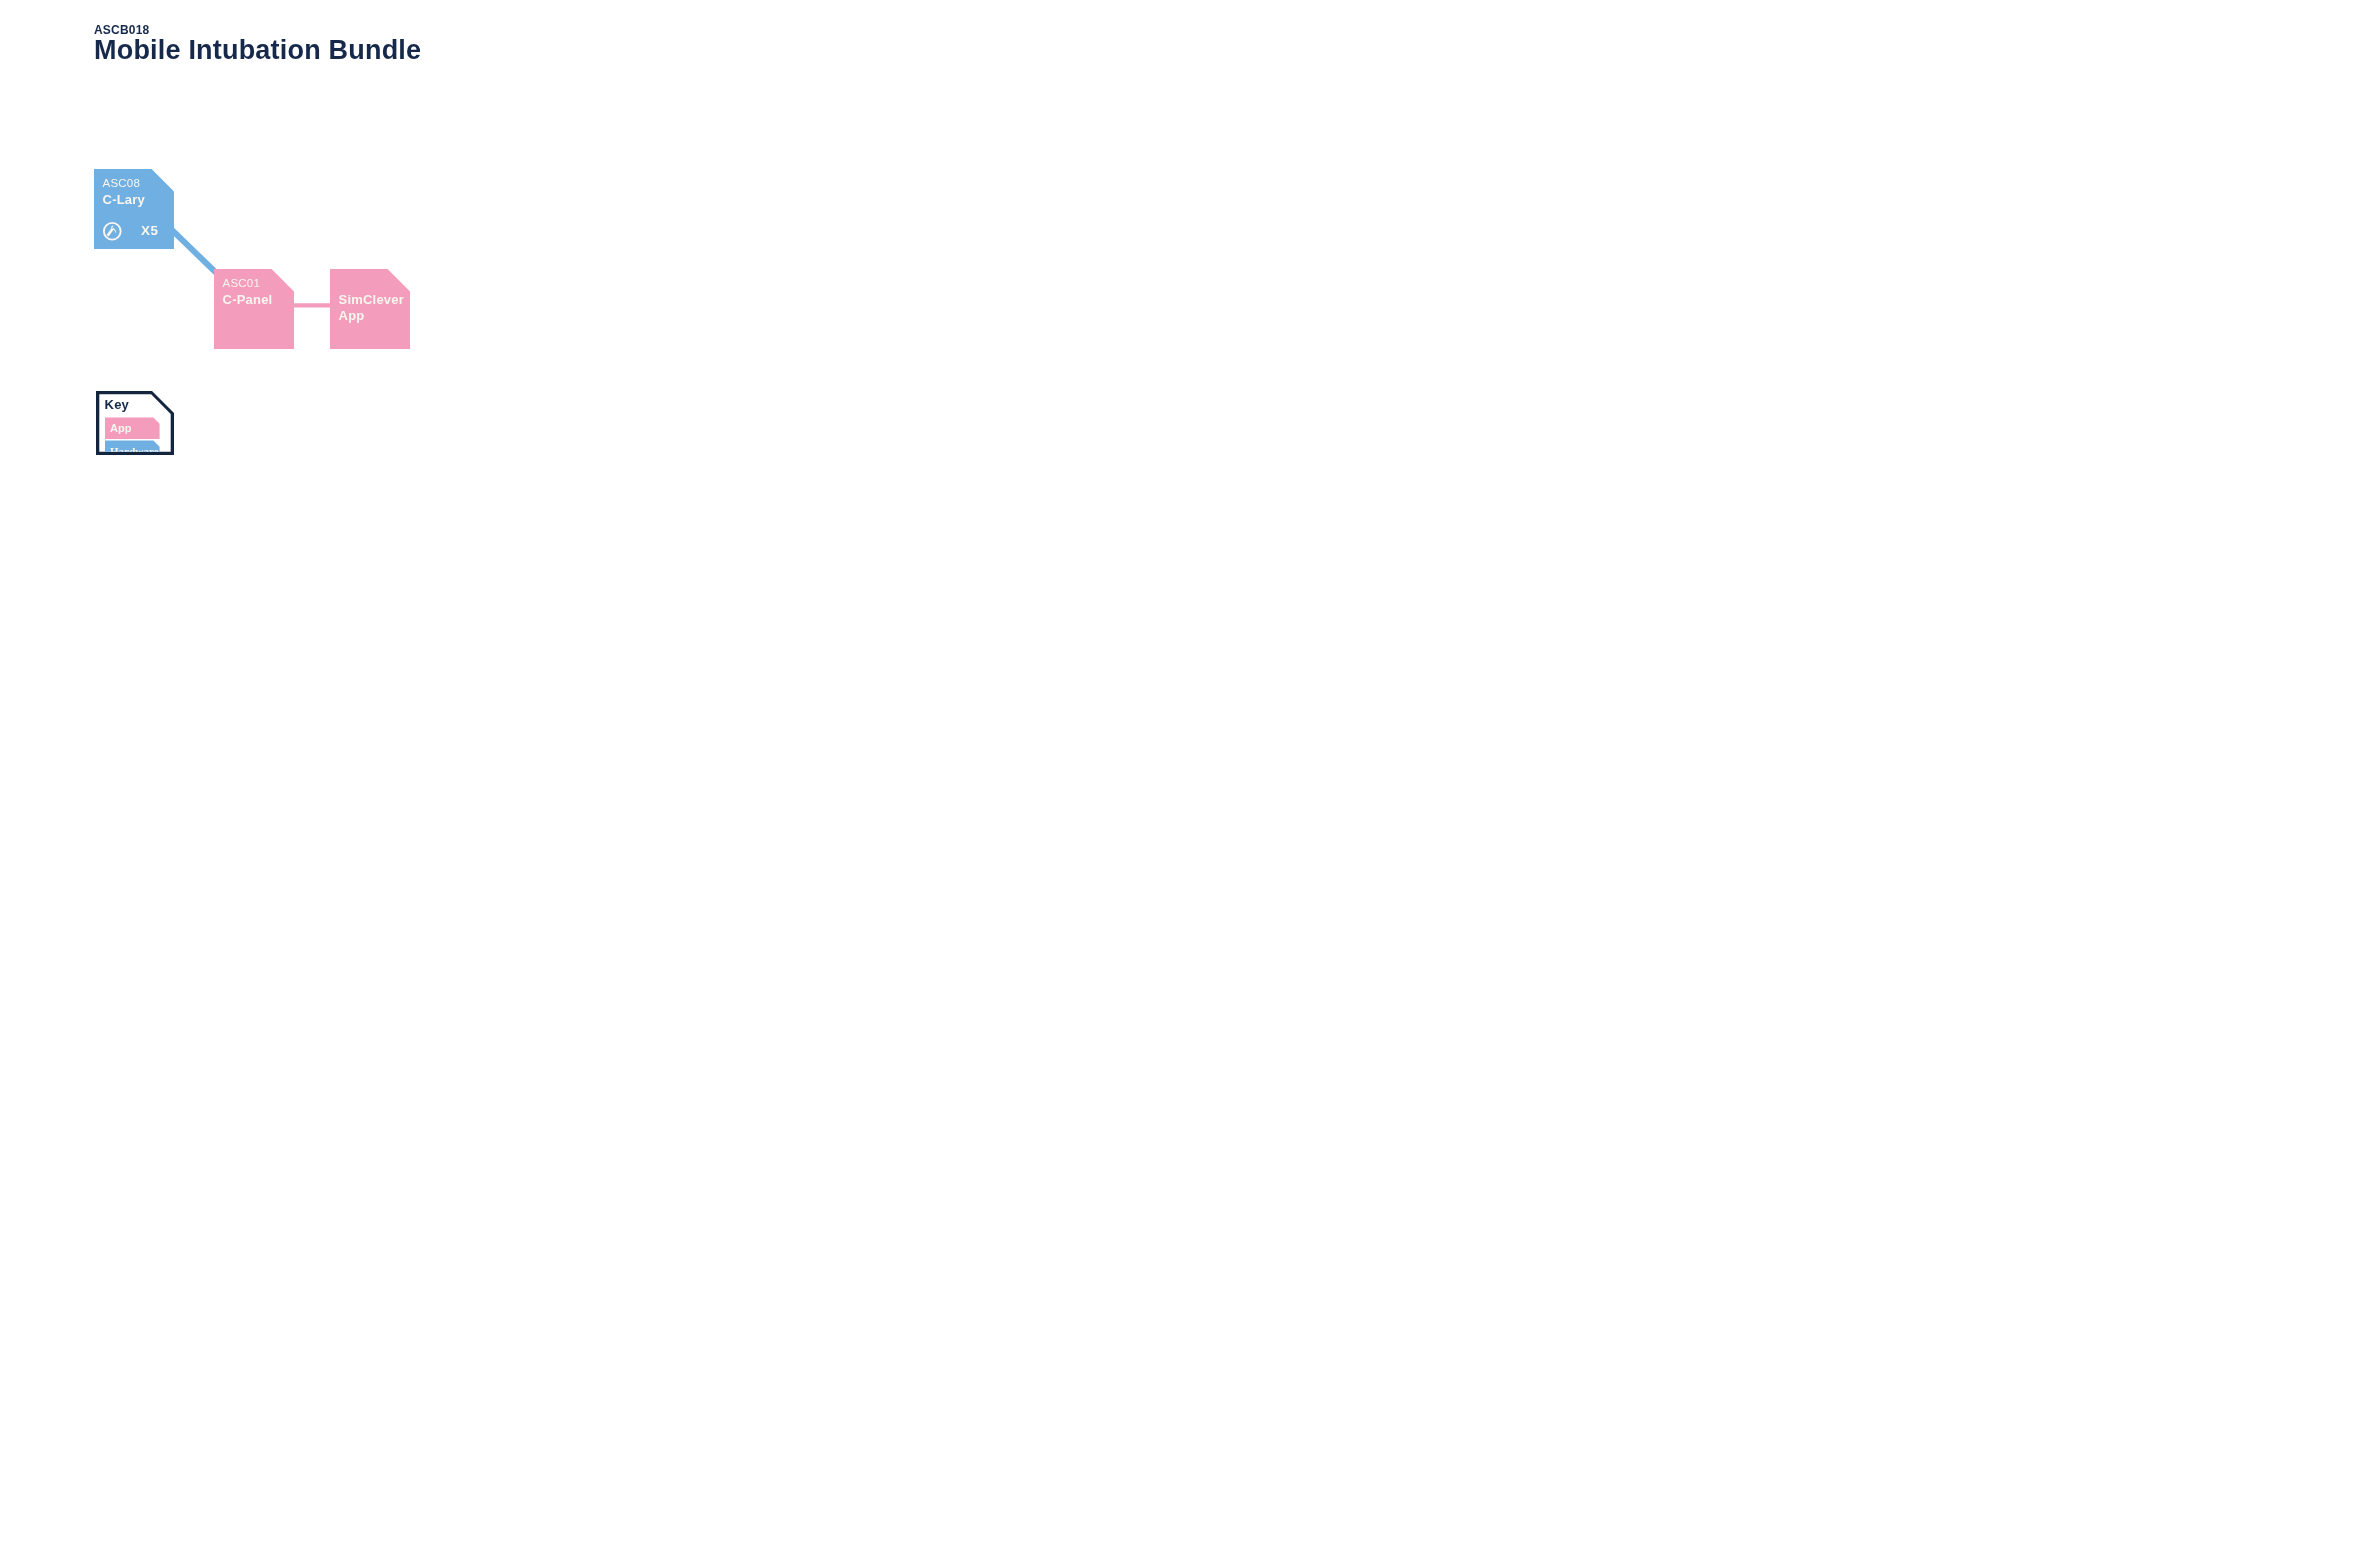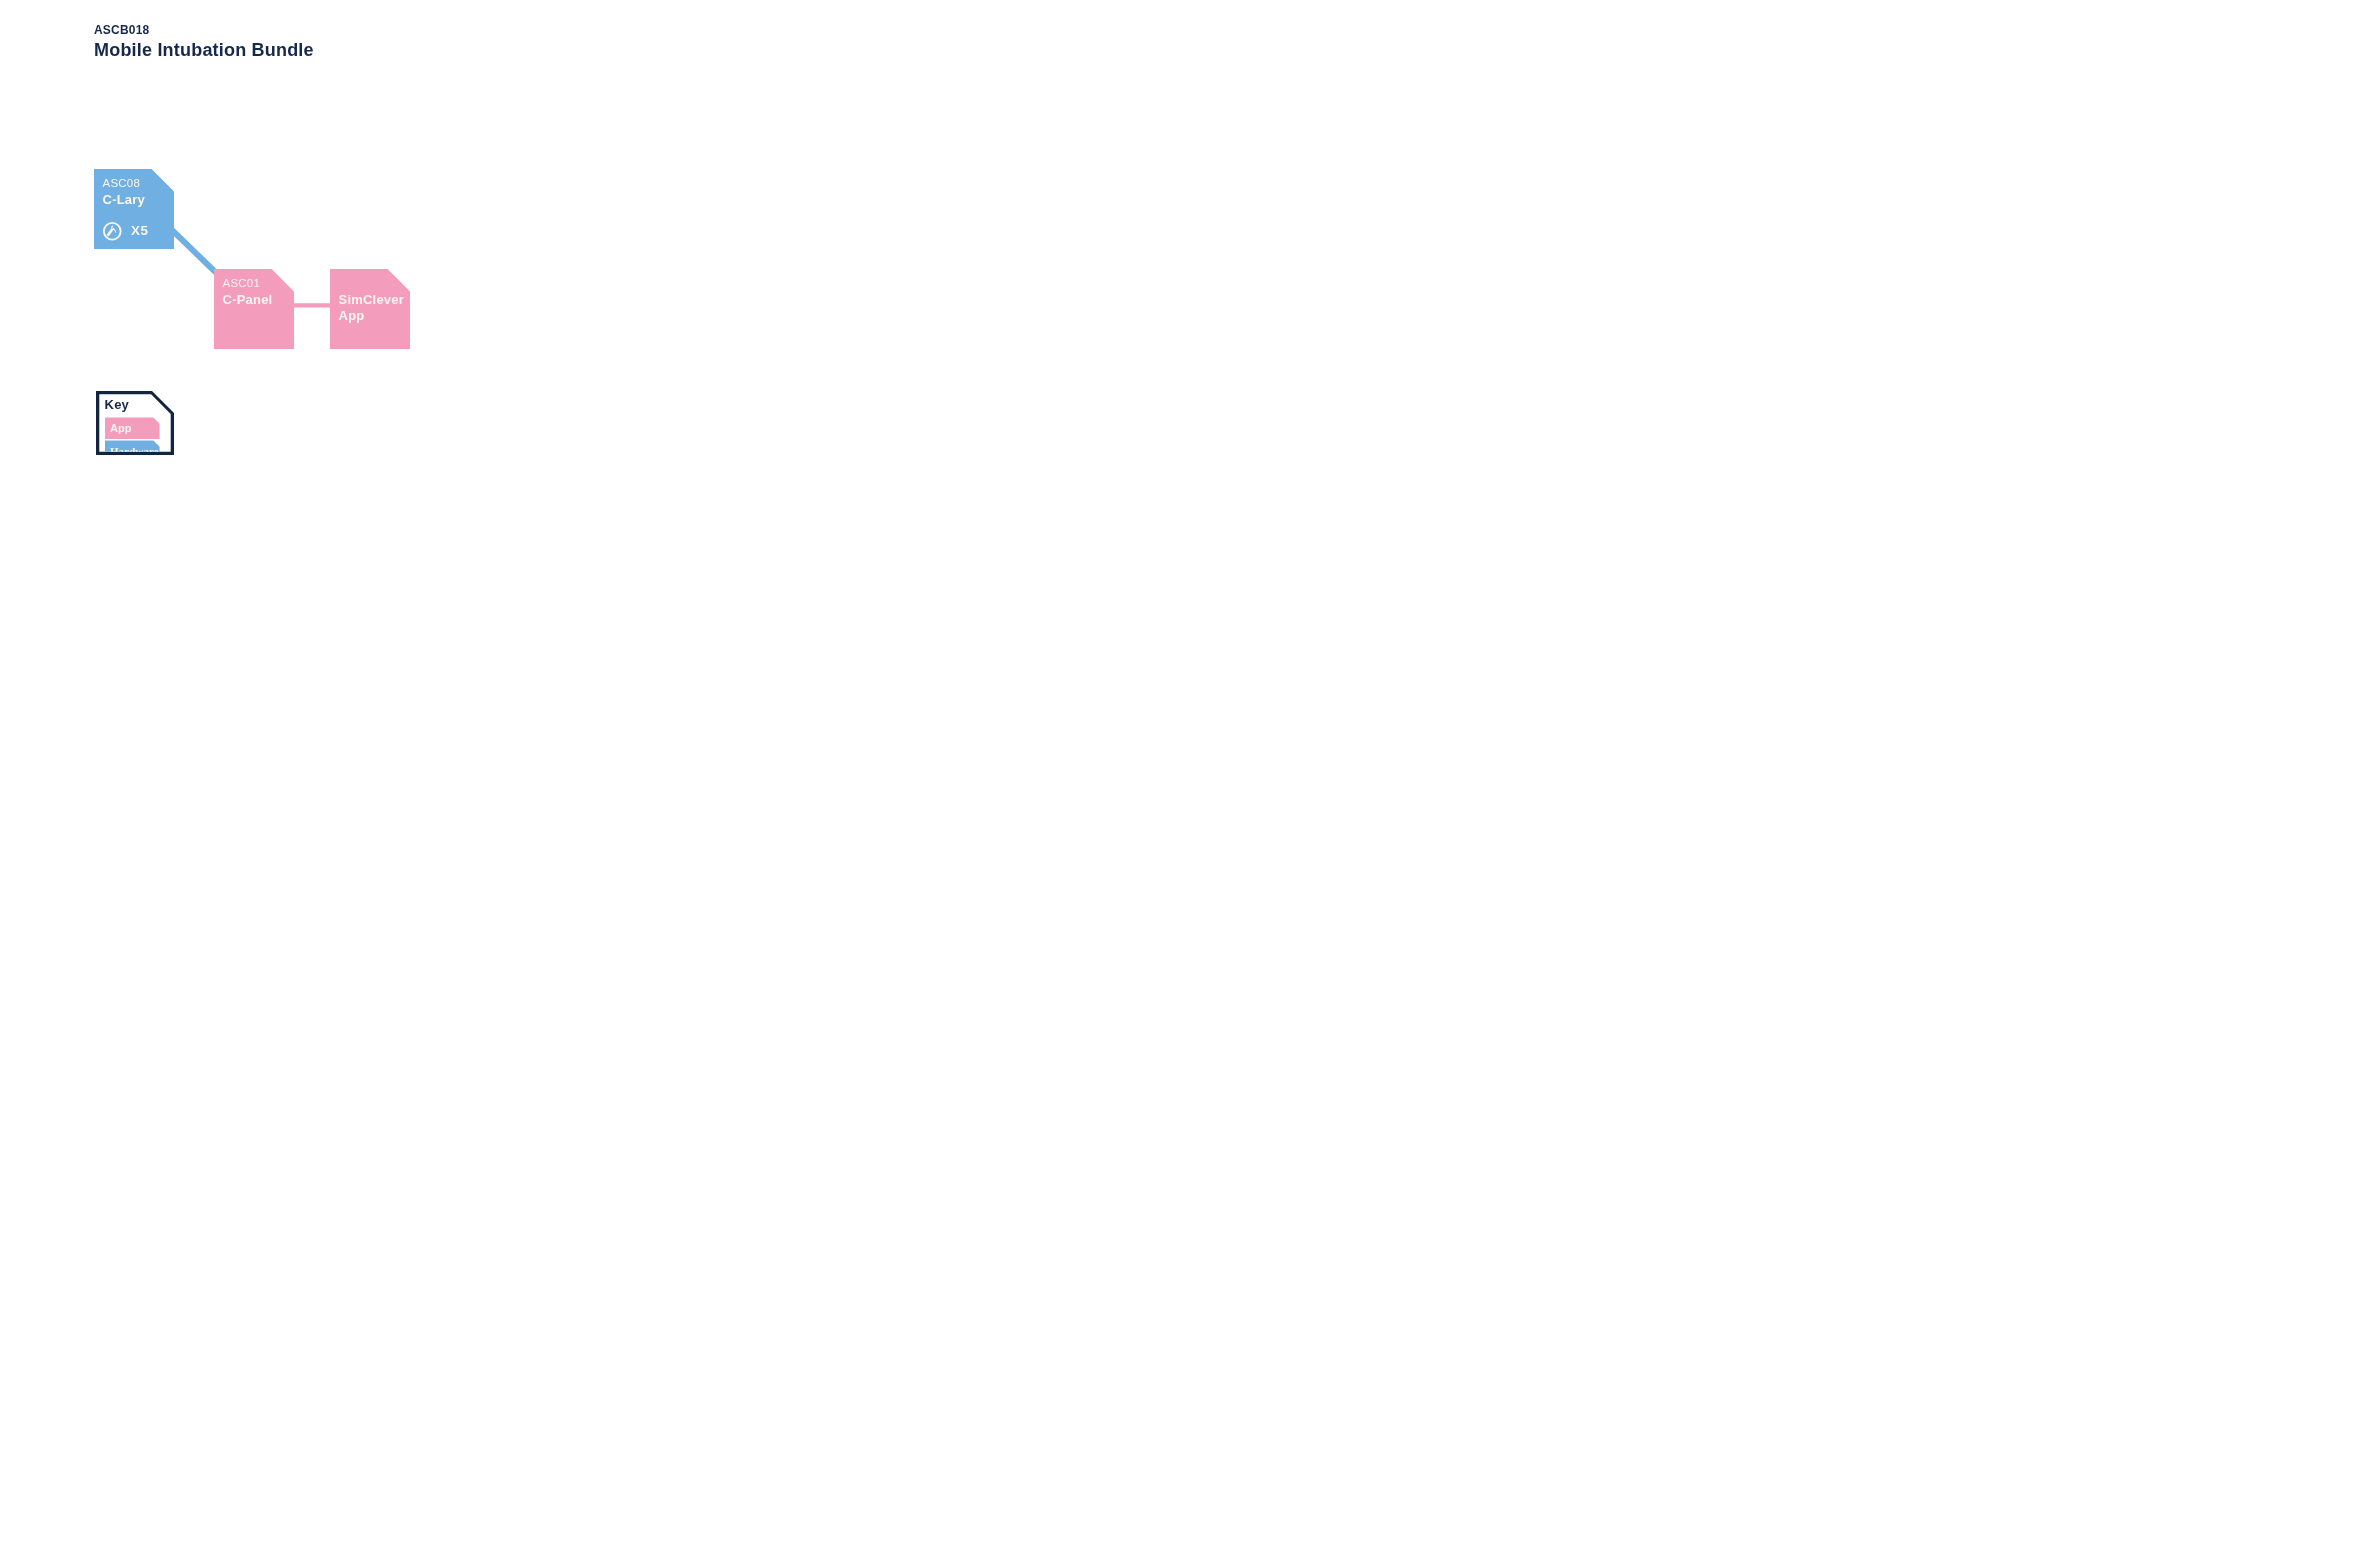--- a/index.html
+++ b/index.html
@@ -14,40 +14,40 @@
   .canvas{
     position:relative;
     width:737px;height:491px;
     background:var(--background);
     font-family:"Liberation Sans", sans-serif;
     overflow:hidden;
   }
   
   .header{position:absolute;left:94px;top:23px;color:var(--navy);}
   .header-code{font-size:12px;font-weight:700;line-height:15.3px;letter-spacing:0.2px;}
-  .header-title{font-size:18px;font-weight:700;line-height:24px;letter-spacing:0.2px;}
+  .header-title{font-size:27px;font-weight:700;line-height:24px;letter-spacing:0.2px;}
   
   .edges{position:absolute;left:0;top:0;width:737px;height:491px;z-index:0;}
   .edge-hardware{stroke:var(--hardware-blue);}
   .edge-app{stroke:var(--app-pink);}
   
   .node{
     position:absolute;width:80px;height:80px;z-index:1;
     box-sizing:border-box;padding:6.2px 2.9px 6.7px 8.6px;
     clip-path:polygon(0 0, calc(100% - 22.4px) 0, 100% 22.4px, 100% 100%, 0 100%);
     color:var(--node-text-cream);
   }
   .node-hardware{background:var(--hardware-blue);margin-top:20px;}
   .node-app{background:var(--app-pink);}
   #node-c-lary{left:94px;top:149px;}
   #node-c-panel{left:214px;top:269px;}
   #node-simclever{left:330px;top:269px;}
   .node-code{font-size:11.5px;font-weight:500;line-height:16.7px;min-height:16.7px;letter-spacing:0.2px;}
   .node-name{font-size:13px;font-weight:700;line-height:15.8px;letter-spacing:0.2px;}
-  .qty-row{position:absolute;left:7.6px;bottom:8px;display:flex;align-items:center;gap:9px;color:var(--node-text-cream);}
+  .qty-row{position:absolute;left:7.6px;bottom:8px;display:flex;align-items:center;gap:19px;color:var(--node-text-cream);}
   .qty-icon{width:20.5px;height:20.5px;display:block;}
   .qty-label{font-size:13.4px;font-weight:700;letter-spacing:0.5px;}
   
   .key-box{
     position:absolute;left:96px;top:391px;width:78px;height:64px;z-index:1;
     background:var(--key-border-navy);
     clip-path:polygon(0 0, calc(100% - 22px) 0, 100% 22px, 100% 100%, 0 100%);
   }
   .key-inner{
     position:absolute;left:3.3px;top:3.3px;right:3.3px;bottom:3.3px;

